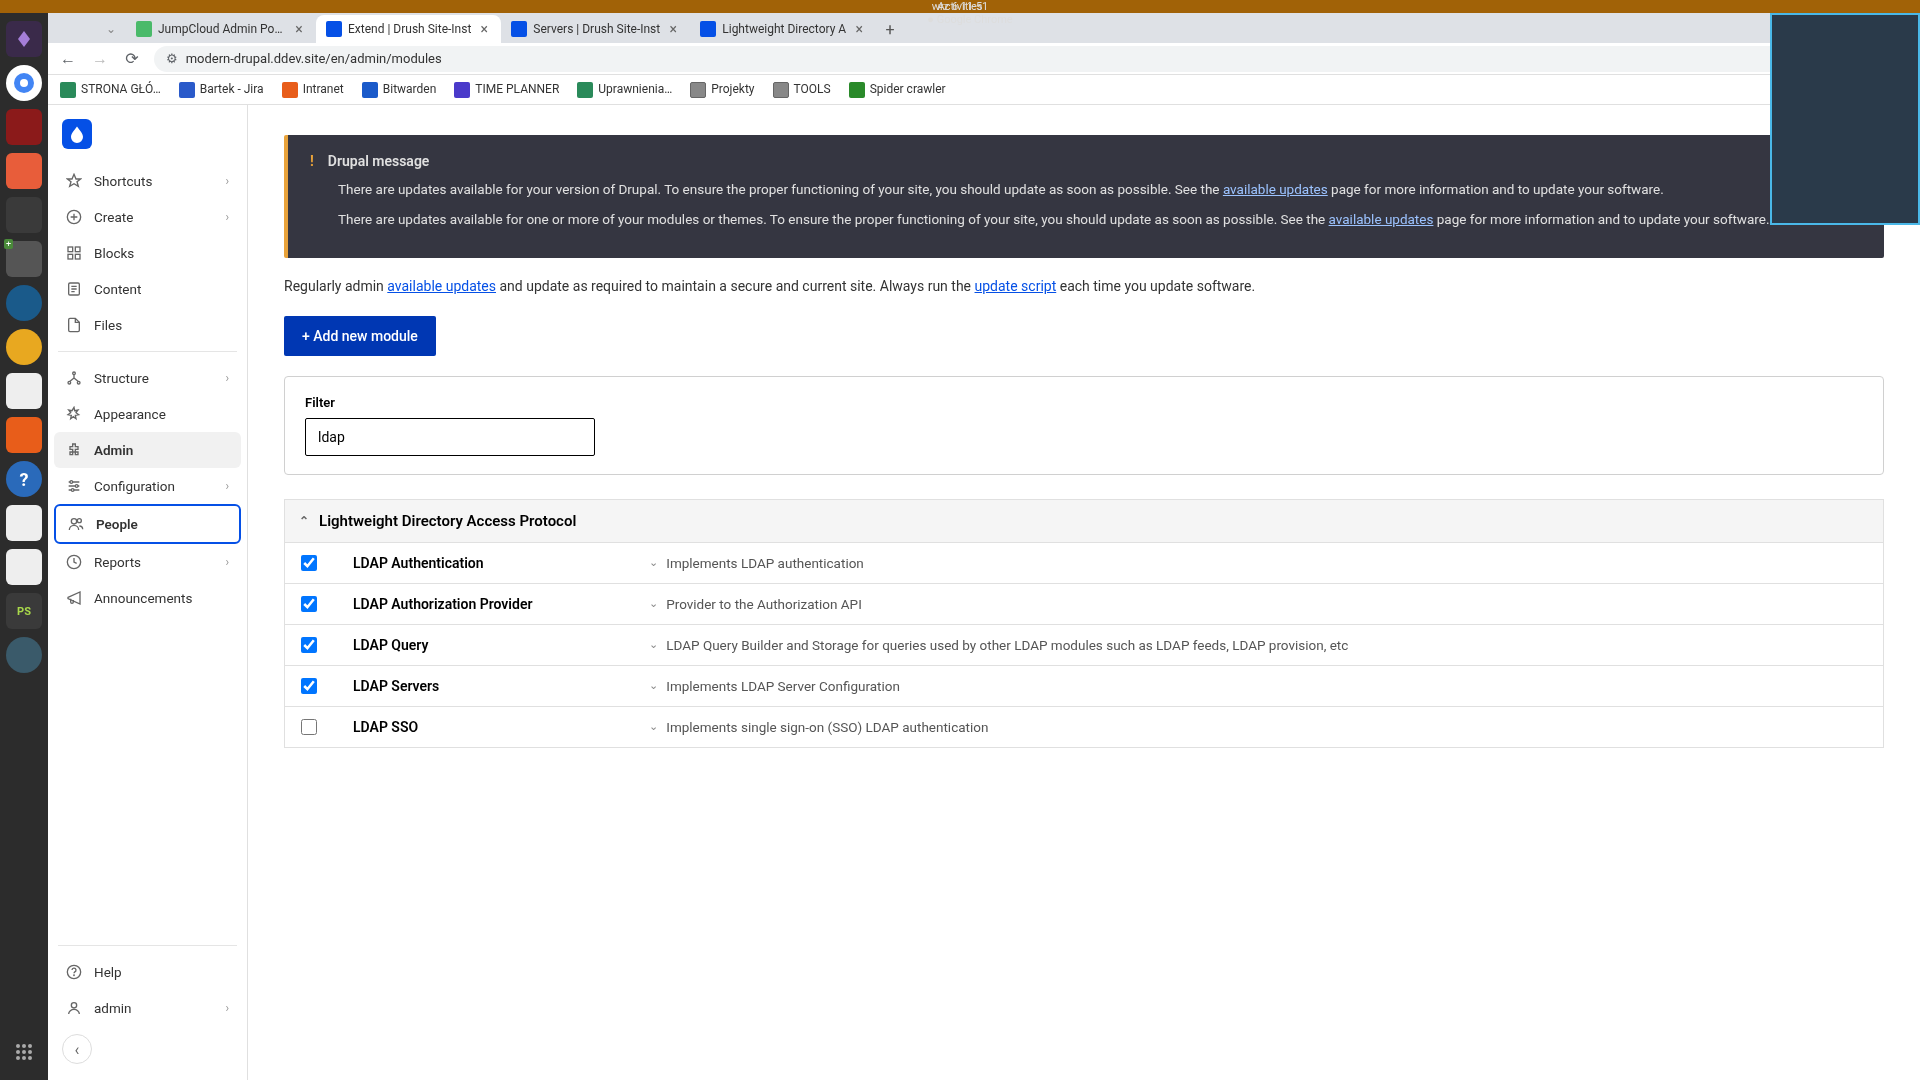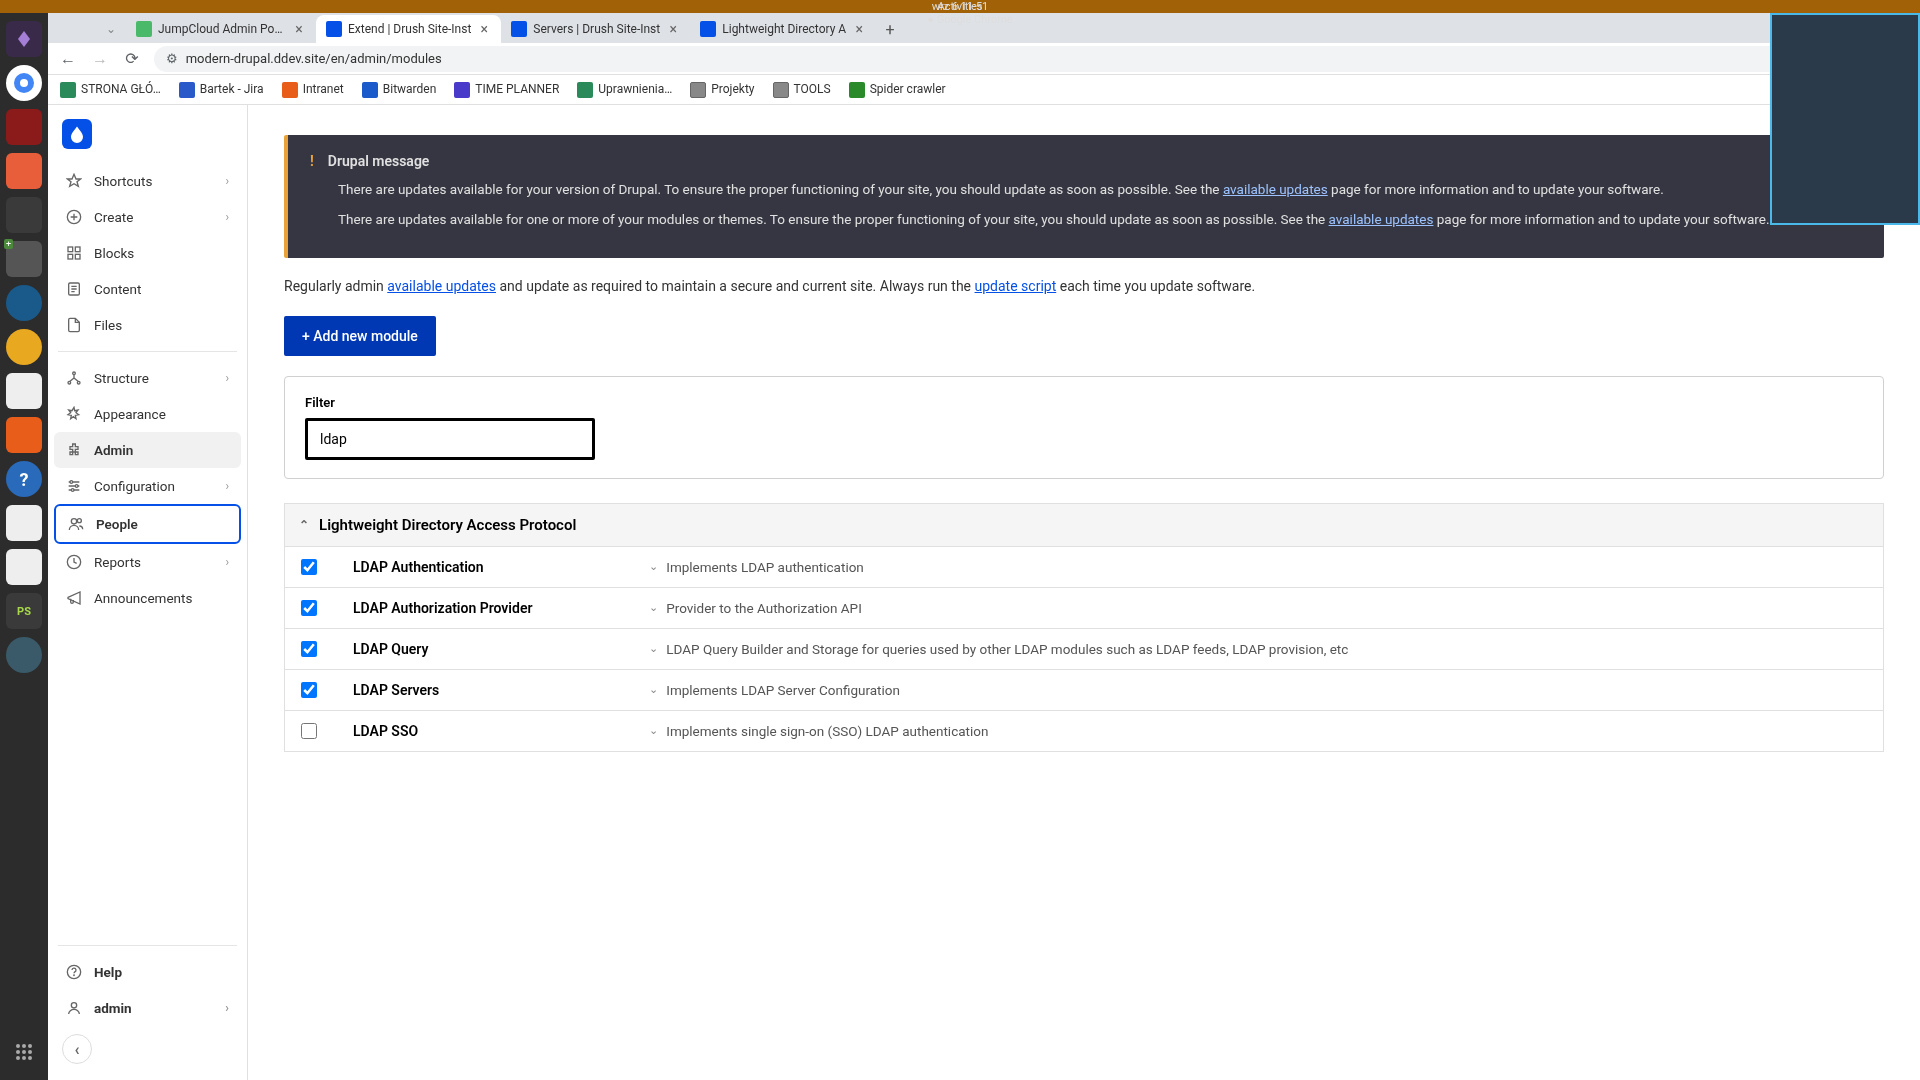--- a/index.html
+++ b/index.html
@@ -41,21 +41,21 @@
 
 
 .sidebar { width: 200px; background: #fff; border-right: 1px solid #e0e0e0; display: flex; flex-direction: column; padding: 8px 6px; }
 .logo-box { width: 30px; height: 30px; background: #0550e6; border-radius: 6px; margin: 6px 8px 14px 8px; display: flex; align-items: center; justify-content: center; }
 .nav-item { display: flex; align-items: center; padding: 10px 12px; border-radius: 6px; font-size: 13.5px; color: #333; gap: 12px; cursor: pointer; position: relative; }
 .nav-item.active { background: #f1f1f1; font-weight: 600; }
 .nav-item.highlighted { border: 2px solid #0550e6; border-radius: 6px; font-weight: 600; }
 .nav-item .nicon { width: 16px; height: 16px; color: #666; flex-shrink: 0; }
 .nav-item .chev { margin-left: auto; color: #999; font-size: 12px; }
 .nav-divider { height: 1px; background: #e5e5e5; margin: 8px 4px; }
-.sidebar-bottom { margin-top: auto; font-weight: bold; }
+.sidebar-bottom { margin-top: auto; }
 .collapse-btn { width: 30px; height: 30px; border: 1px solid #ddd; border-radius: 50%; display: flex; align-items: center; justify-content: center; margin: 8px; color: #666; }
 
 
 .content { flex: 1; overflow-y: auto; background: #fff; }
 .tabs-row { display: flex; gap: 30px; padding: 0 36px; border-bottom: 1px solid #e0e0e0; height: 22px; align-items: flex-start; }
 .ctab { font-size: 14px; color: #555; padding-bottom: 6px; cursor: pointer; }
 .ctab.active { color: #0550e6; font-weight: 600; border-bottom: 3px solid #0550e6; }
 
 .warning-box { margin: 30px 36px 20px 36px; background: #353641; border-left: 4px solid #e8a23a; color: #e0e0e0; padding: 18px 22px; border-radius: 2px; }
 .warning-box .wtitle { font-weight: 600; margin-bottom: 10px; display: flex; align-items: center; gap: 14px; font-size: 14px; }
@@ -64,21 +64,21 @@
 .warning-box a { color: #9cc3ff; text-decoration: underline; }
 
 .intro { margin: 0 36px; font-size: 14px; color: #333; }
 .intro p { margin-bottom: 8px; }
 .intro a { color: #0550e6; text-decoration: underline; }
 
 .add-btn { margin: 14px 36px 20px 36px; background: #0037b3; color: #fff; border: none; padding: 12px 18px; font-size: 14px; border-radius: 2px; cursor: pointer; font-weight: 500; }
 
 .filter-box { margin: 0 36px 24px 36px; border: 1px solid #d0d0d0; border-radius: 4px; padding: 18px 20px; }
 .filter-box label { display: block; font-size: 13px; font-weight: 600; margin-bottom: 8px; }
-.filter-box input { width: 290px; padding: 10px 12px; border: 3px solid #000000; border-radius: 2px; font-size: 14px; }
+.filter-box input { width: 290px; padding: 10px 12px; border: 1px solid #000000; border-radius: 2px; font-size: 14px; }
 
 .module-group { margin: 0 36px; }
 .group-header { display: flex; align-items: center; gap: 10px; padding: 12px 14px; background: #f5f5f5; border: 1px solid #e0e0e0; font-weight: 600; font-size: 15px; cursor: pointer; }
 .group-header .collapse-icon { color: #666; font-size: 12px; }
 .module-row { display: flex; align-items: center; padding: 12px 16px; border: 1px solid #e0e0e0; border-top: none; gap: 16px; }
 .module-row input[type=checkbox] { width: 16px; height: 16px; margin-right: 20px; }
 .module-row .mname { font-weight: 600; font-size: 14px; width: 280px; }
 .module-row .mdesc { flex: 1; font-size: 13.5px; color: #555; display: flex; align-items: center; gap: 8px; }
 .module-row .expand { color: #888; font-size: 11px; }
 

